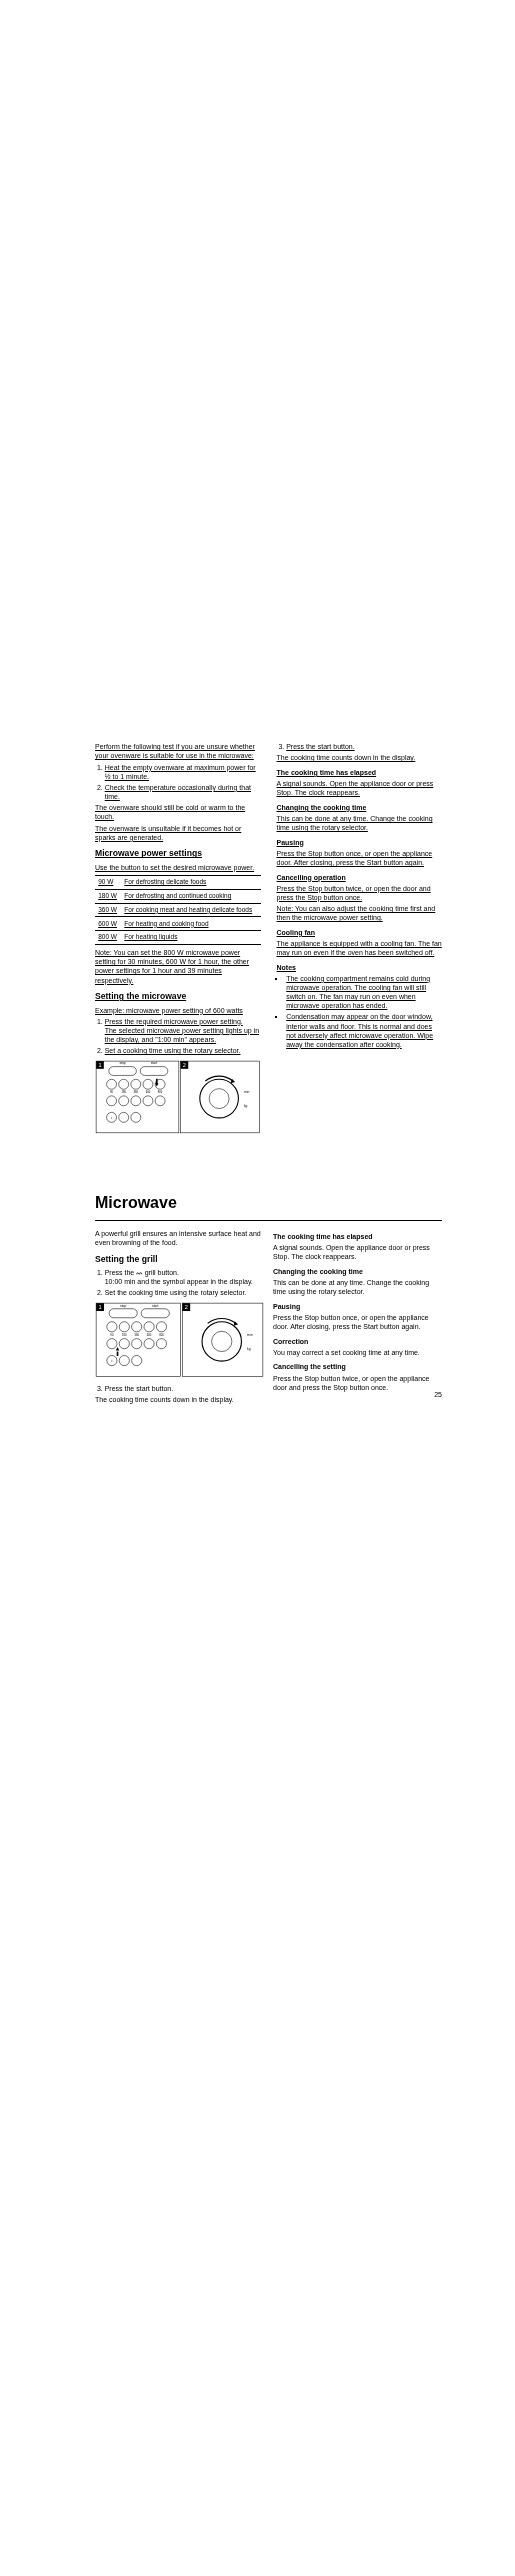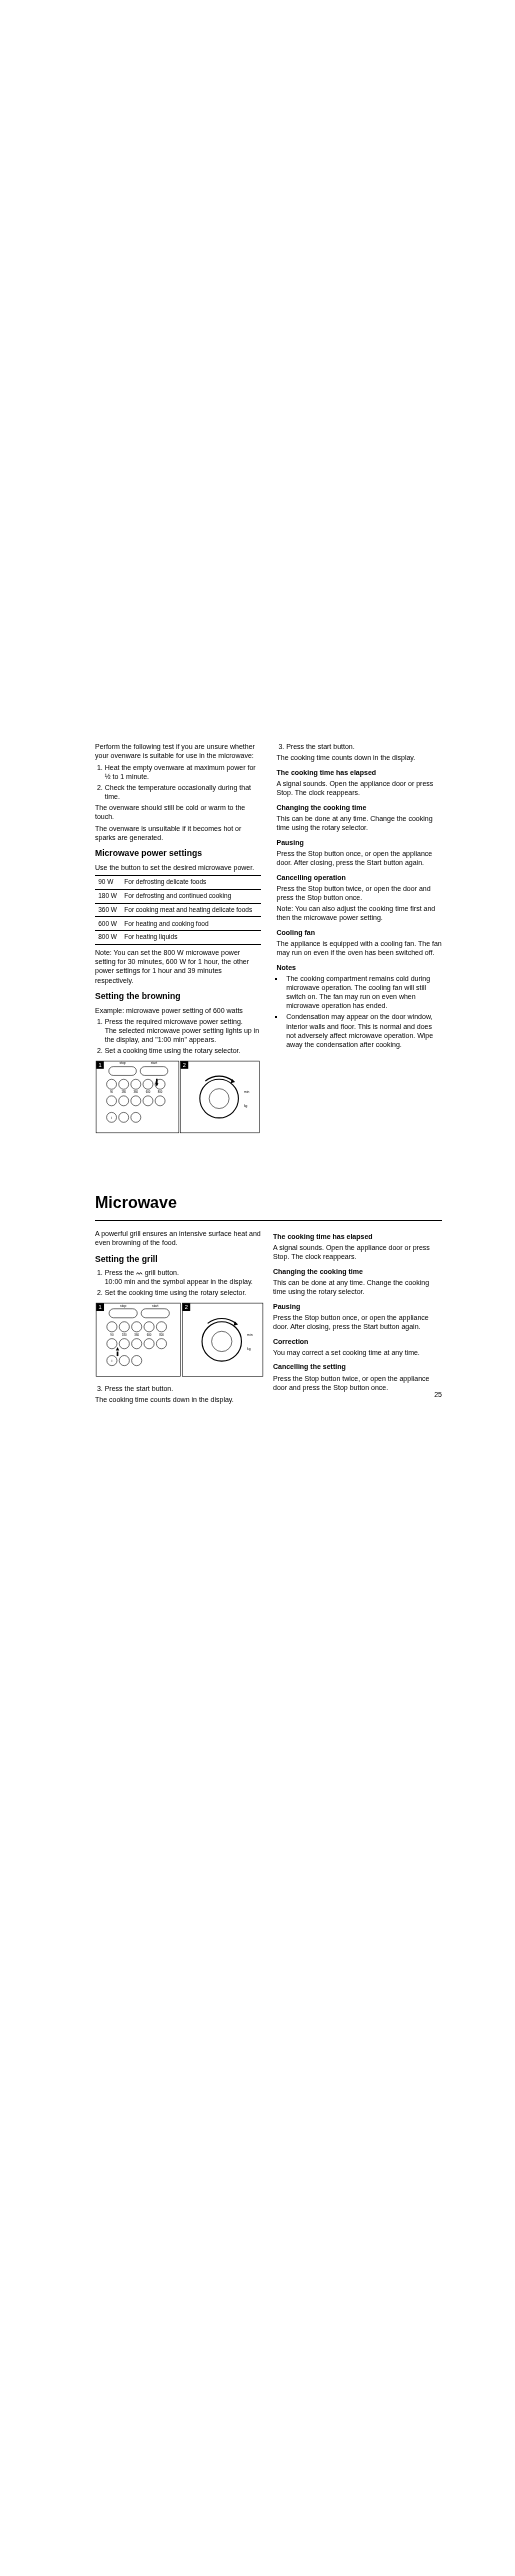--- a/index.html
+++ b/index.html
@@ -17,20 +17,21 @@
   position: relative;
   background: #fff;
 }
 .content {
   position: absolute;
   top: 740px;
   left: 95px;
   right: 73px;
   display: flex;
   gap: 16px;
+  text-decoration: underline;
 }
 .col {
   flex: 1;
 }
 .content2 {
   position: absolute;
   top: 1193px;
   left: 95px;
   right: 73px;
 }
@@ -139,21 +140,21 @@
         </tr>
         <tr>
           <td>800 W</td>
           <td>For heating liquids</td>
         </tr>
       </tbody>
         </table>
 
       <p>Note: You can set the 800 W microwave power setting for 30 minutes, 600 W for 1 hour, the other power settings for 1 hour and 39 minutes respectively.</p>
 
-      <h2>Setting the browning</h2>
+      <h2>Setting the microwave</h2>
       <p>Example: microwave power setting of 600 watts</p>
       <ol>
         <li>
           <span>Press the required microwave power setting.</span><br>
           <span>The selected microwave power setting lights up in the display, and "1:00 min" appears.</span>
         </li>
         <li>Set a cooking time using the rotary selector.</li>
       </ol>
 
       <div class="diagram-box">

